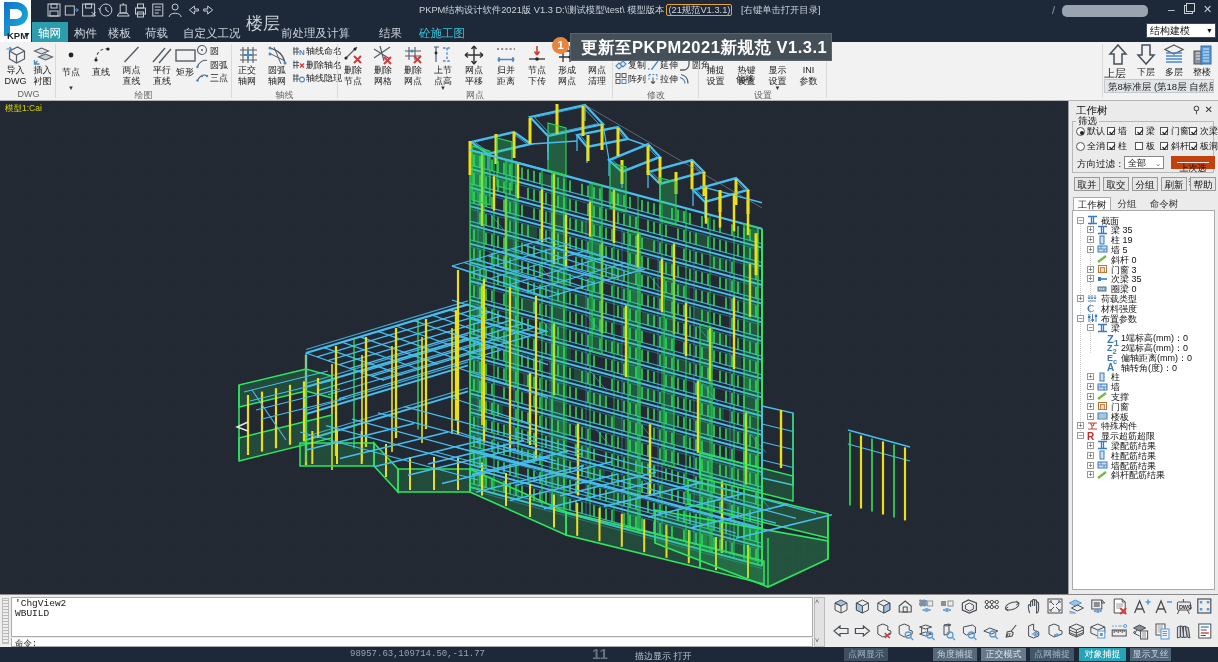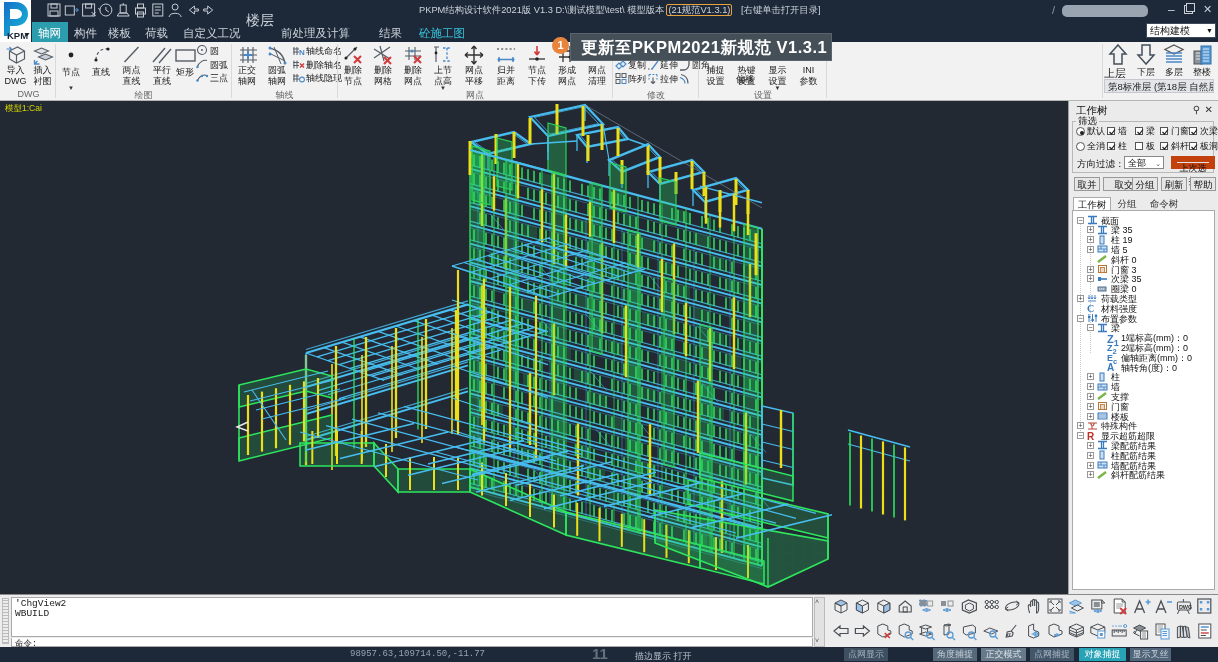--- a/index.html
+++ b/index.html
@@ -57,21 +57,21 @@
 <div class="abs" style="left:1184px;top:5px;width:9px;height:9px;border:1px solid #c9ced6;"></div>
 <div class="abs" style="left:1186px;top:3px;width:9px;height:9px;border:1px solid #c9ced6;background:#1d2939;"></div>
 <div class="abs" style="left:1203px;top:3px;font-size:11px;color:#c9ced6;">✕</div>
 <div class="abs" style="left:0;top:22px;width:1218px;height:20px;background:#1d2939;"></div>
 <div class="abs" style="left:32px;top:22px;width:36px;height:20px;background:#2b9dac;"></div>
 <div class="abs" style="left:38px;top:26px;font-size:11.5px;color:#fff;white-space:nowrap;">轴网</div>
 <div class="abs" style="left:74px;top:26px;font-size:11.5px;color:#cdd3da;white-space:nowrap;">构件</div>
 <div class="abs" style="left:108px;top:26px;font-size:11.5px;color:#cdd3da;white-space:nowrap;">楼板</div>
 <div class="abs" style="left:145px;top:26px;font-size:11.5px;color:#cdd3da;white-space:nowrap;">荷载</div>
 <div class="abs" style="left:183px;top:26px;font-size:11.5px;color:#cdd3da;white-space:nowrap;">自定义工况</div>
-<div class="abs" style="left:246px;top:12px;font-size:14px;color:#cdd3da;white-space:nowrap;">楼层</div>
+<div class="abs" style="left:246px;top:12px;font-size:17px;color:#cdd3da;white-space:nowrap;">楼层</div>
 <div class="abs" style="left:281px;top:26px;font-size:11.5px;color:#cdd3da;white-space:nowrap;">前处理及计算</div>
 <div class="abs" style="left:379px;top:26px;font-size:11.5px;color:#cdd3da;white-space:nowrap;">结果</div>
 <div class="abs" style="left:419px;top:26px;font-size:11.5px;color:#38c3da;border-bottom:2px solid #15803d;padding-bottom:1px;white-space:nowrap;">砼施工图</div>
 <div class="abs" style="left:1146px;top:23px;width:70px;height:15px;background:#fff;border:1px solid #3a4a5a;font-size:10px;line-height:14px;padding-left:3px;color:#111;">结构建模<span style="float:right;margin-right:2px;font-size:7px;">▼</span></div>
 <svg width="31" height="42" viewBox="0 0 31 42" style="position:absolute;left:0;top:0">
     <rect width="31" height="42" fill="#fff"></rect>
     <defs>
       <linearGradient id="lg" x1="0" y1="0" x2="1" y2="1">
         <stop offset="0" stop-color="#1470c8"></stop>
         <stop offset="1" stop-color="#18b8d8"></stop>
@@ -1468,21 +1468,21 @@
     <span style="position:absolute;left:120px;top:41px;width:8px;height:8px;border:1px solid #555;background:#fff;">
       <svg width="8" height="8" style="position:absolute;left:0;top:0">
         <path d="M1.5 4 L3.5 6 L7 1.5" stroke="#222" stroke-width="1.2" fill="none"></path>
       </svg>
     </span>
     <div style="position:absolute;left:131px;top:39px;font-size:9px;">板洞</div>
     <div style="position:absolute;left:8px;top:57px;font-size:9.5px;">方向过滤：</div>
     <div style="position:absolute;left:55px;top:55px;width:40px;height:13px;background:#fff;border:1px solid #888;font-size:9px;line-height:13px;padding-left:3px;">全部<span style="position:absolute;right:2px;font-size:7px;color:#555;">⌄</span></div>
     <div style="position:absolute;left:102px;top:55px;width:44px;height:13px;background:#e2e2e2;border:6px solid #c2410c;font-size:9px;line-height:13px;text-align:center;">上次选择</div>
     <div style="position:absolute;left:5px;top:76px;width:26px;height:14px;background:#e6e6e6;border:1px solid #999;font-size:9.5px;line-height:14px;text-align:center;">取并</div>
-    <div style="position:absolute;left:34px;top:76px;width:42px;height:14px;background:#e6e6e6;border:1px solid #999;font-size:9.5px;line-height:14px;text-align:center;">取交</div>
+    <div style="position:absolute;left:34px;top:76px;width:26px;height:14px;background:#e6e6e6;border:1px solid #999;font-size:9.5px;line-height:14px;text-align:center;">取交</div>
     <div style="position:absolute;left:63px;top:76px;width:26px;height:14px;background:#e6e6e6;border:1px solid #999;font-size:9.5px;line-height:14px;text-align:center;">分组</div>
     <div style="position:absolute;left:92px;top:76px;width:26px;height:14px;background:#e6e6e6;border:1px solid #999;font-size:9.5px;line-height:14px;text-align:center;">刷新</div>
     <div style="position:absolute;left:121px;top:76px;width:26px;height:14px;background:#e6e6e6;border:1px solid #999;font-size:9.5px;line-height:14px;text-align:center;">帮助</div>
     <div style="position:absolute;left:4px;top:96px;width:38px;height:13px;background:#fff;border:1px solid #aaa;border-bottom:none;font-size:9.5px;text-align:center;line-height:13px;">工作树</div>
     <div style="position:absolute;left:42px;top:97px;width:32px;height:12px;font-size:9.5px;text-align:center;line-height:12px;color:#333;">分组</div>
     <div style="position:absolute;left:76px;top:97px;width:38px;height:12px;font-size:9.5px;text-align:center;line-height:12px;color:#333;">命令树</div>
     <div style="position:absolute;left:3px;top:109px;width:143px;height:380px;background:#fff;border:1px solid #aaa;overflow:hidden;">
       <div style="position:absolute;left:7px;top:8px;width:0;height:220px;border-left:1px dotted #c9c9c9;"></div>
       <div style="position:absolute;left:17px;top:12px;width:0;height:130px;border-left:1px dotted #c9c9c9;"></div>
       <div style="position:absolute;left:4px;top:5.5px;width:7px;height:7px;border:1px solid #999;background:#fff;font-size:7px;line-height:6px;text-align:center;color:#333;">−</div>

